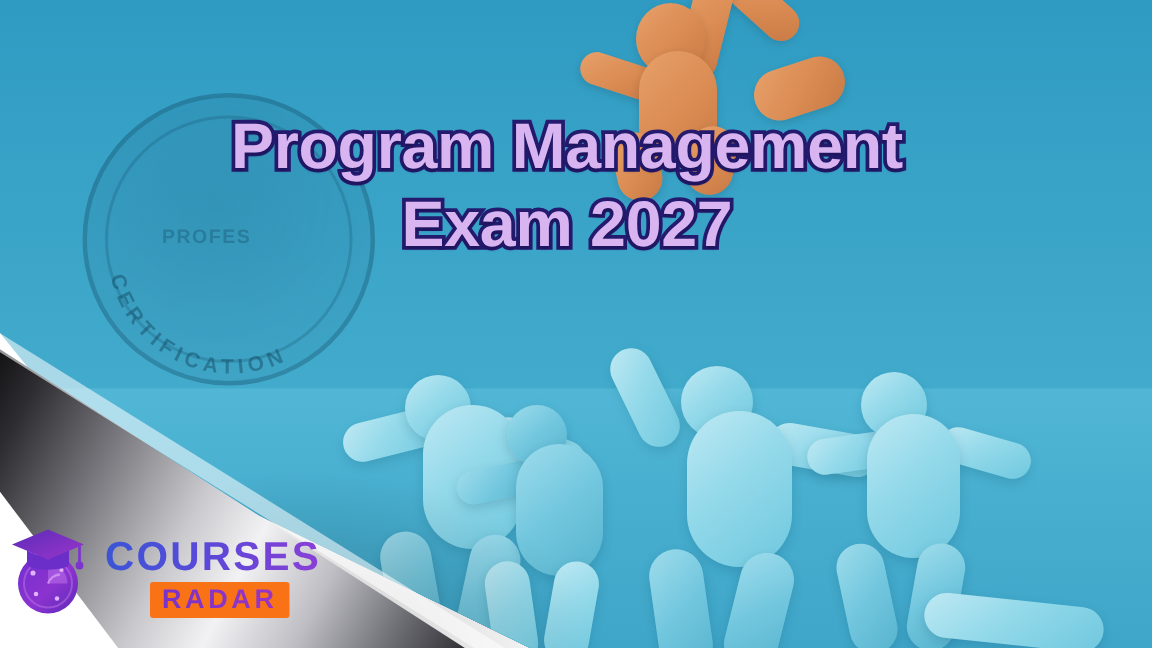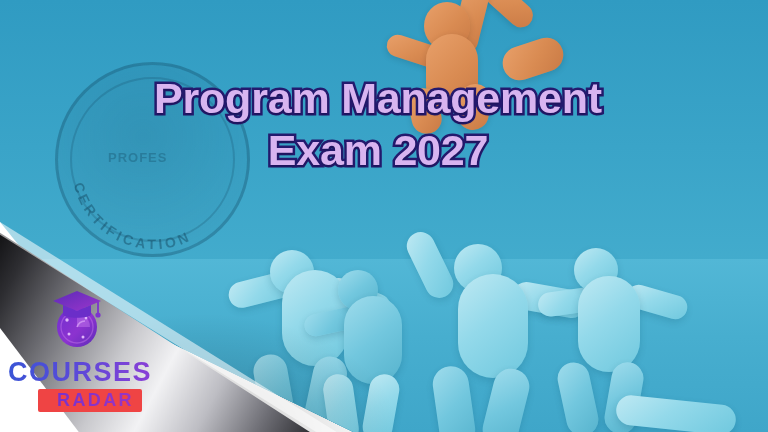--- a/index.html
+++ b/index.html
@@ -167,38 +167,37 @@
   }
   .curl-shadow{
     position:absolute; left:150px; bottom:0px;
     width:250px; height:120px;
     background:radial-gradient(ellipse at 20% 100%, rgba(0,0,0,.22) 0%, rgba(0,0,0,0) 70%);
   }
 
   
   .logo{
     position:absolute; left:8px; bottom:20px;
-    display:flex; align-items:center; gap:8px;
+    display:flex; align-items:flex-end; gap:8px;
     z-index:9;
-    flex-direction:column;
   }
   .logo-mark{ position:relative; width:54px; height:62px; }
   .logo-text{ display:flex; flex-direction:column; align-items:flex-start; }
   .logo-courses{
     font-family:"Liberation Sans", sans-serif;
     font-weight:bold; font-size:27px; letter-spacing:1.5px;
     line-height:29px;
     background:linear-gradient(95deg,#3a55d6 0%, #5b49d8 48%, #8b3fd6 100%);
     -webkit-background-clip:text; background-clip:text;
     color:transparent;
   }
   .logo-radar-pill{
     margin-top:2px; margin-left:30px;
-    background:#ef4444;
-    padding:1px 8px 2px 19px;
+    background:#f97316;
+    padding:1px 8px 2px 8px;
     border-radius:2px;
   }
   .logo-radar{
     font-family:"Liberation Sans", sans-serif;
     font-weight:bold; font-size:18px; letter-spacing:2.4px;
     line-height:20px;
     background:linear-gradient(95deg,#7a32c9 0%, #9a35c4 100%);
     -webkit-background-clip:text; background-clip:text;
     color:transparent;
   }

